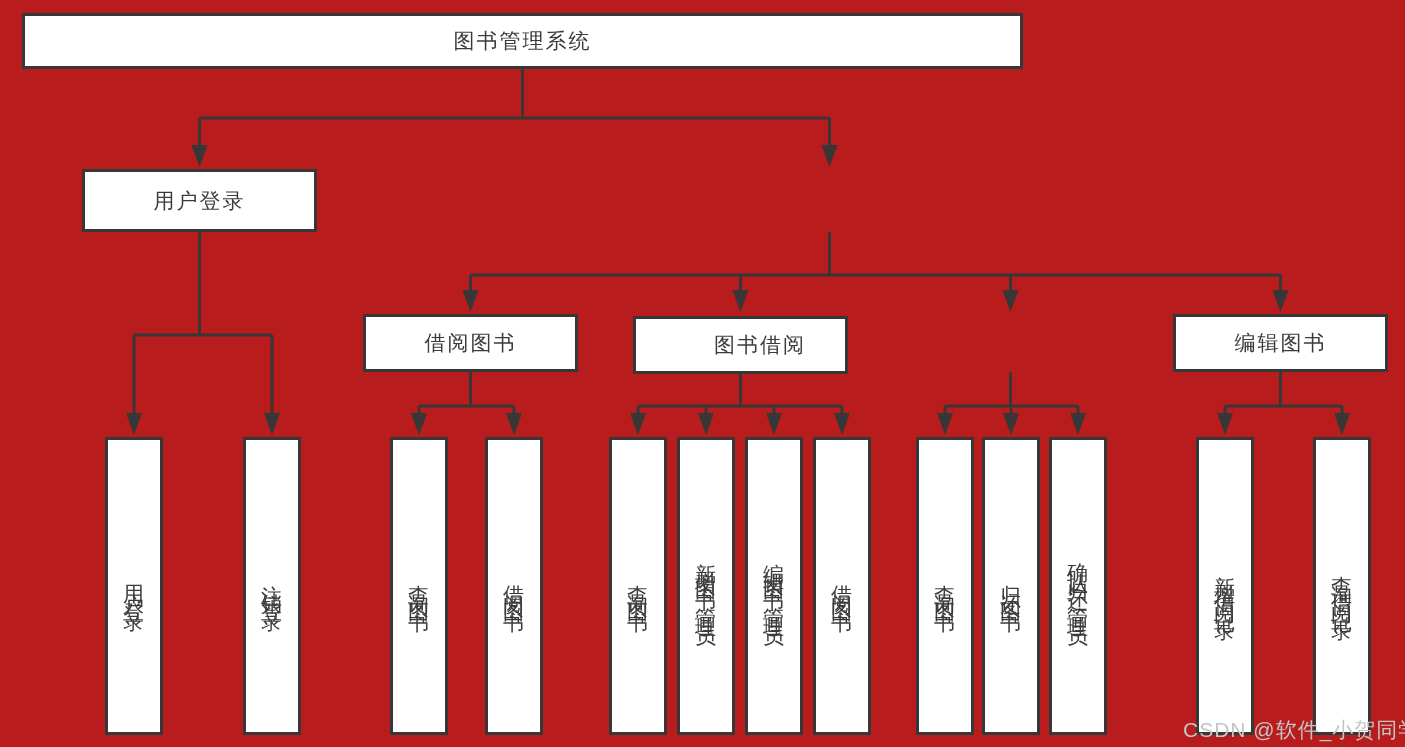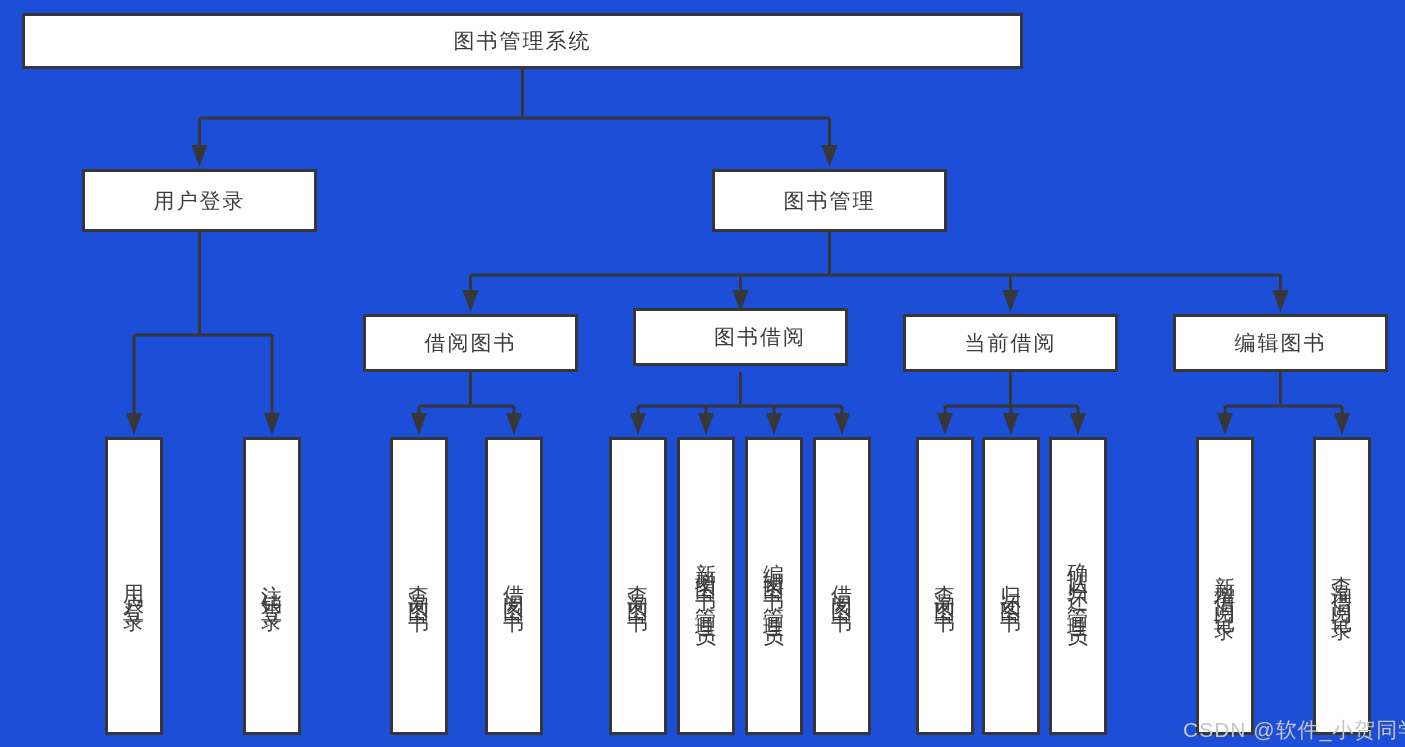--- a/index.html
+++ b/index.html
@@ -1,20 +1,20 @@
 <!DOCTYPE html>
 <html><head>
 <meta charset="utf-8">
 <style>
   html, body { margin: 0; padding: 0; background: #ffffff; }
   .stage {
     position: relative;
     width: 1405px;
     height: 747px;
-    background: #1d4ed8;
+    background: #b91c1c;
     font-family: "Liberation Sans", sans-serif;
     overflow: hidden;
   }
   .connectors {
     position: absolute;
     left: 0; top: 0;
     z-index: 1;
   }
   .node {
     position: absolute;
@@ -37,21 +37,21 @@
     text-orientation: mixed;
     letter-spacing: 9px;
     line-height: 1.1;
     white-space: normal;
   }
   
   .n-root   { left: 22px;   top: 13px;  width: 1001px; height: 56px; }
   .n-b0     { left: 82px;   top: 169px; width: 235px;  height: 63px; }
   .n-b1     { left: 712px;  top: 169px; width: 235px;  height: 63px; }
   .n-g0     { left: 363px;  top: 314px; width: 215px;  height: 58px; }
-  .n-g1     { left: 633px;  top: 308px; width: 215px;  height: 58px; padding-left: 39px; }
+  .n-g1     { left: 633px;  top: 316px; width: 215px;  height: 58px; padding-left: 39px; }
   .n-g2     { left: 903px;  top: 314px; width: 215px;  height: 58px; }
   .n-g3     { left: 1173px; top: 314px; width: 215px;  height: 58px; }
   .leaf     { top: 437px; width: 58px; height: 298px; }
   .n-b0l0   { left: 105px; }
   .n-b0l1   { left: 243px; }
   .n-g0l0   { left: 390px; }
   .n-g0l1   { left: 485px; }
   .n-g1l0   { left: 609px; }
   .n-g1l1   { left: 677px; }
   .n-g1l2   { left: 745px; }
@@ -117,32 +117,26 @@
     </g>
   </svg>
 
   <div class="node n-root">
     <span class="lbl">图书管理系统</span>
   </div>
 
   <div class="node n-b0">
     <span class="lbl">用户登录</span>
   </div>
-  <div class="node n-b1">
-    <span class="lbl">图书管理</span>
-  </div>
 
   <div class="node n-g0">
     <span class="lbl">借阅图书</span>
   </div>
   <div class="node n-g1">
     <span class="lbl">图书借阅</span>
-  </div>
-  <div class="node n-g2">
-    <span class="lbl">当前借阅</span>
   </div>
   <div class="node n-g3">
     <span class="lbl">编辑图书</span>
   </div>
 
   <div class="node leaf n-b0l0">
     <span class="lbl">用户登录</span>
   </div>
   <div class="node leaf n-b0l1">
     <span class="lbl">注销登录</span>

